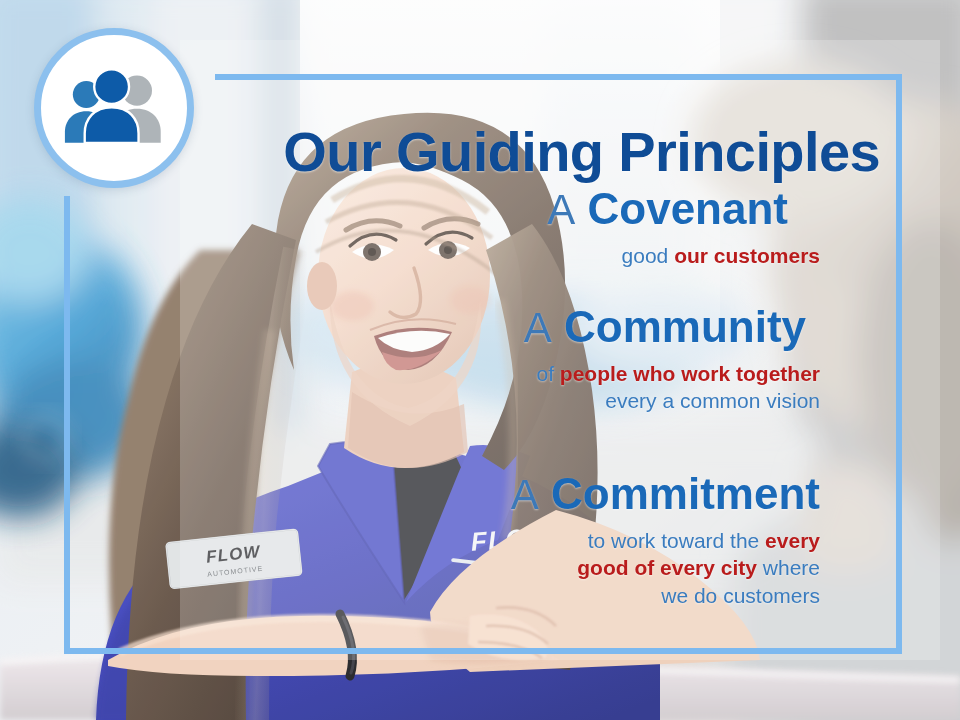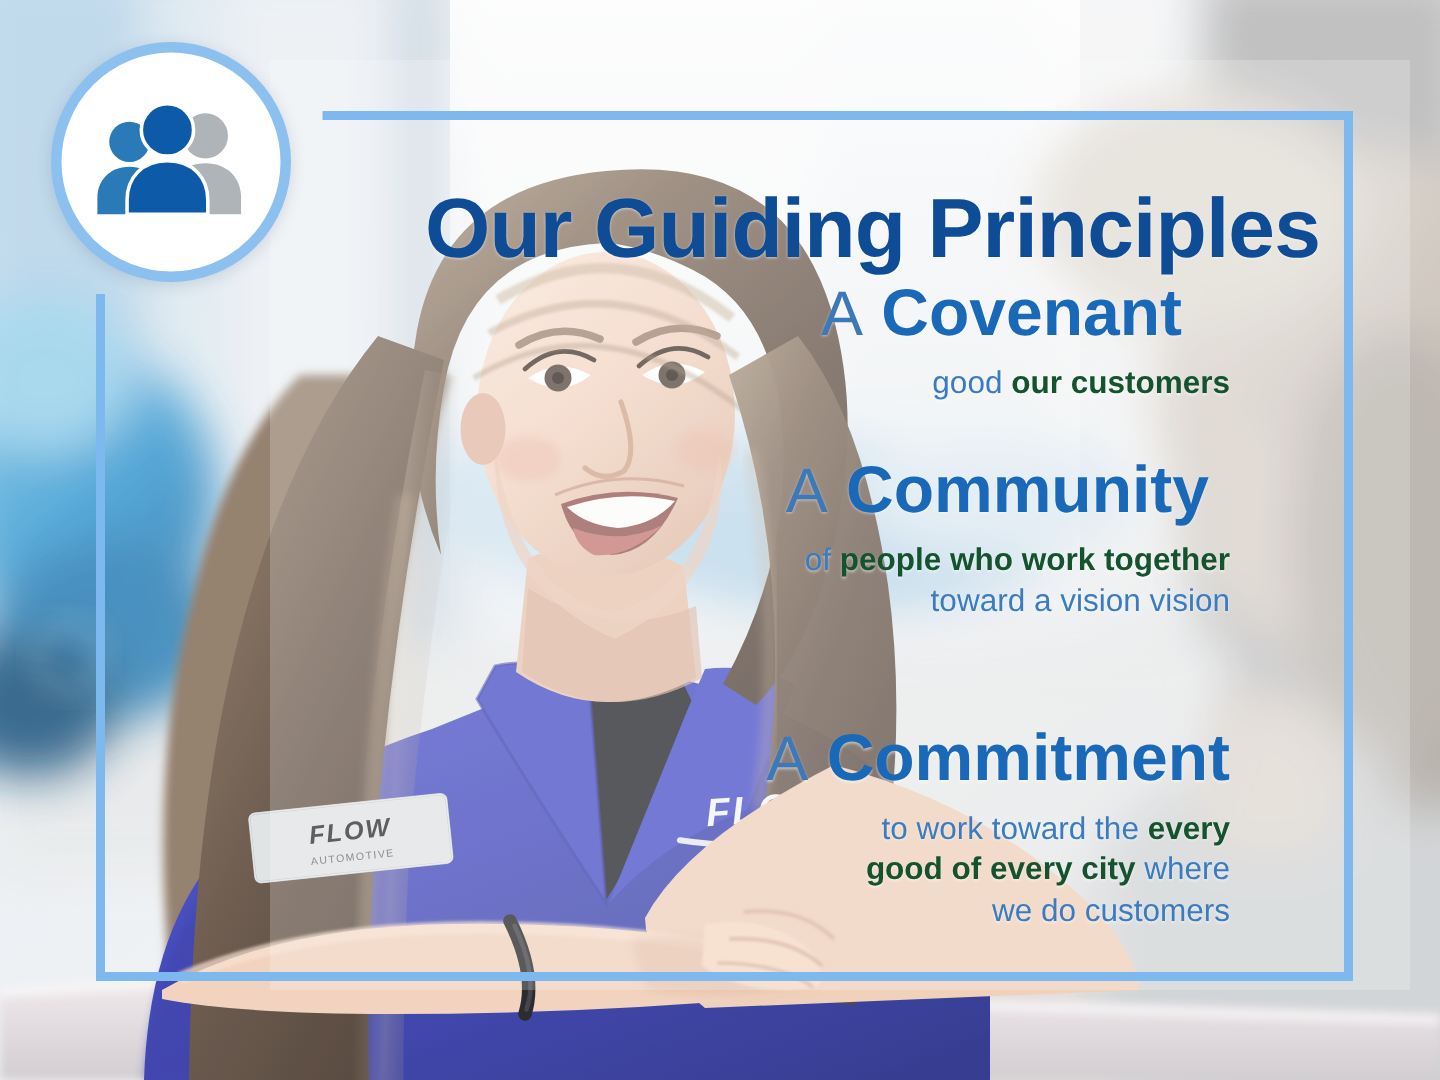--- a/index.html
+++ b/index.html
@@ -38,34 +38,34 @@
     position:absolute;left:0;top:96px;width:880px;text-align:right;
     font-size:56px;font-weight:bold;letter-spacing:-0.6px;
     color:#0f4c96;line-height:1;
     text-shadow:0 1px 2px rgba(255,255,255,.55);
     margin-top:28px;
   }
 
   .principle{position:absolute;width:880px;text-align:right;}
   #p-covenant  {left:0;top:185px;padding-left:44px;}
   #p-community {left:0;top:303px;}
-  #p-commitment{left:0;top:482px;}
+  #p-commitment{left:0;top:470px;}
 
   .p-head{
     font-size:44px;line-height:1.08;color:#2f71b5;white-space:nowrap;
     text-shadow:0 1px 2px rgba(255,255,255,.5);
   }
   .p-head .art{font-weight:300;color:#3d79b8;font-size:42px;}
   .p-head .word{font-weight:bold;color:#1a69b8;}
 
   .p-sub{
     font-size:21px;line-height:1.33;color:#3a7cbf;font-weight:normal;
     margin-top:9px;text-shadow:0 1px 2px rgba(255,255,255,.5);
   }
-  .p-sub b{font-weight:bold;color:#14532d;text-align:right;}
+  .p-sub b{font-weight:bold;color:#b91c1c;text-align:right;}
   .p-sub .ln{display:block;}
 
   .pad-r{padding-right:92px;}
   .pad-r2{padding-right:74px;margin-left:44px;}
   .pad-r3{padding-right:60px;}
 </style>
 </head>
 <body>
 
 <div id="stage">
@@ -329,21 +329,21 @@
         </div>
     </div>
 
     <div class="principle" id="p-community">
       <div class="p-head pad-r2">
         <span class="art">A</span>
         <span class="word">Community</span>
       </div>
       <div class="p-sub pad-r3">
           <span class="ln"><span>of </span><b>people who work together</b></span>
-          <span class="ln"><span>toward a vision vision</span></span>
+          <span class="ln"><span>every a common vision</span></span>
         </div>
     </div>
 
     <div class="principle" id="p-commitment">
       <div class="p-head pad-r3">
         <span class="art">A</span>
         <span class="word">Commitment</span>
       </div>
       <div class="p-sub pad-r3">
           <span class="ln"><span>to work toward the </span><b>every</b></span>

